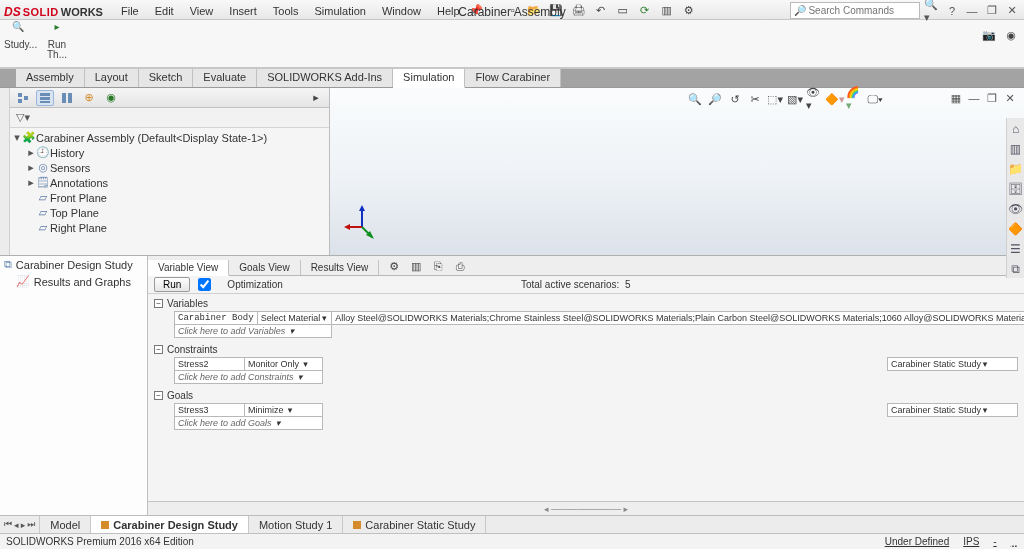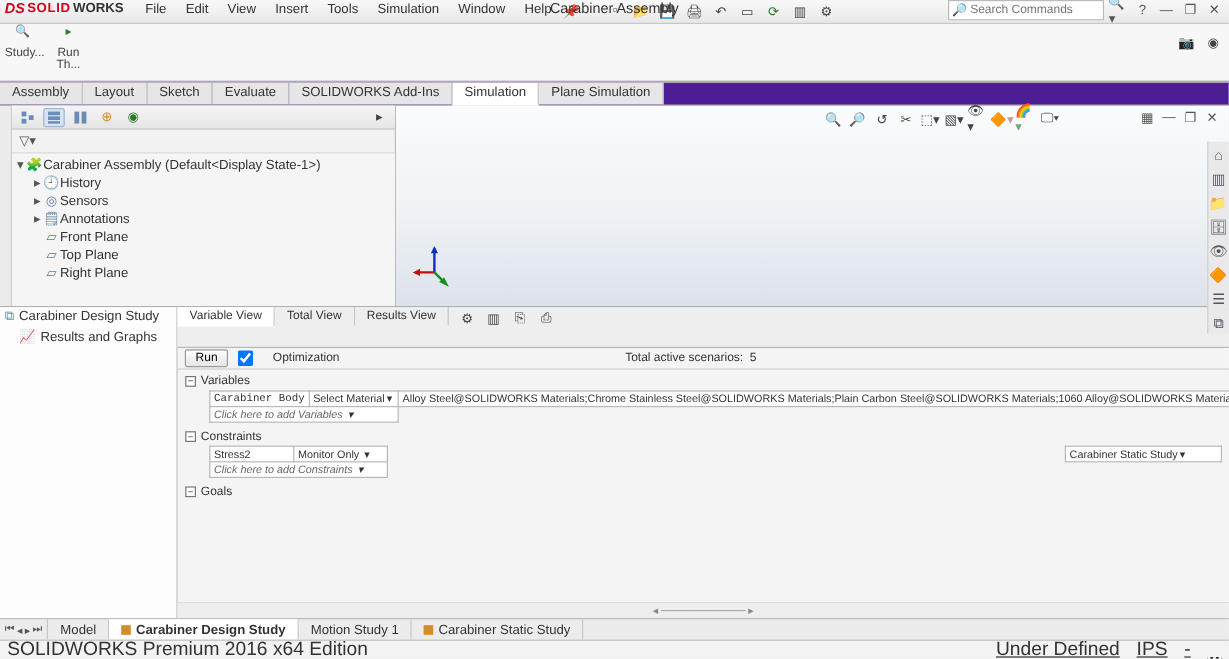--- a/index.html
+++ b/index.html
@@ -1,40 +1,40 @@
 <!DOCTYPE html>
 <html><head>
 <meta charset="utf-8">
 <style>
 * { box-sizing: border-box; font-family: "Segoe UI", Tahoma, sans-serif; }
 html, body { margin: 0; padding: 0; height: 549px; width: 1024px; overflow: hidden; background: #f0f0f0; }
 body { font-size: 11px; color: #333; display: flex; flex-direction: column; }
 
 
-.menubar { height: 20px; background: linear-gradient(#f8f8f8,#e8e8e8); border-bottom: 1px solid #c8c8c8; display: flex; align-items: flex-start; padding: 0 4px; position: relative; }
+.menubar { height: 20px; background: linear-gradient(#f8f8f8,#e8e8e8); border-bottom: 1px solid #c8c8c8; display: flex; align-items: flex-end; padding: 0 4px; position: relative; }
 .brand { display: flex; align-items: center; gap: 2px; margin-right: 10px; }
 .brand-dS { font-style: italic; font-weight: bold; color: #d0021b; font-size: 12px; }
 .brand-txt { font-weight: bold; color: #d0021b; letter-spacing: 0.5px; font-size: 11px; }
 .brand-txt2 { font-weight: bold; color: #333; font-size: 11px; }
 .menu-item { padding: 2px 8px; cursor: default; border-radius: 2px; }
 .qat { display: flex; gap: 4px; margin-left: 6px; }
 .qat i, .icon-btn { display: inline-flex; align-items: center; justify-content: center; width: 18px; height: 18px; font-style: normal; color: #444; }
 .top-center { position: absolute; left: 50%; transform: translateX(-50%); font-size: 12px; color: #333; }
 .top-right { margin-left: auto; display: flex; align-items: center; gap: 4px; }
 .search-cmd { display: flex; align-items: center; border: 1px solid #bbb; background: #fff; height: 17px; padding: 0 3px; width: 130px; }
 .search-cmd input { border: 0; outline: 0; font-size: 10px; width: 100%; background: transparent; }
 .winbtn { width: 16px; height: 16px; display: inline-flex; align-items: center; justify-content: center; color: #555; }
 
 
 .ribbon { height: 48px; background: #f7f7f7; border-bottom: 1px solid #c8c8c8; display: flex; align-items: flex-start; padding: 2px 4px; gap: 8px; }
 .rib-btn { width: 30px; text-align: center; line-height: 1; font-size: 10px; color: #444; }
 .rib-btn .ri-icon { display: block; height: 18px; margin: 0 auto; }
 
 
-.tabstrip { height: 20px; background: #4c1d95; border-top: 1px solid #c8c8c8; border-bottom: 1px solid #9a9a9a; display: flex; align-items: stretch; }
+.tabstrip { height: 20px; background: #a3a3a3; border-top: 1px solid #c8c8c8; border-bottom: 1px solid #9a9a9a; display: flex; align-items: stretch; padding-left: 16px; }
 .tab { padding: 2px 10px; border-right: 1px solid #c0c0c0; color: #333; cursor: default; background: #e6e6e6; }
 .tab.active { background: #fff; border-bottom: 1px solid #fff; margin-bottom: -1px; }
 
 
 .mainrow { flex: 1 1 auto; display: flex; min-height: 0; }
 .leftpane { width: 320px; border-right: 1px solid #bcbcbc; background: #f2f2f2; display: flex; flex-direction: column; }
 .leftpane .view-icons { height: 20px; background: linear-gradient(#f5f5f5,#e5e5e5); border-bottom: 1px solid #c2c2c2; display: flex; align-items: center; padding: 0 4px; gap: 4px; position: relative; }
 .vi { width: 18px; height: 16px; border: 1px solid transparent; display: inline-flex; align-items: center; justify-content: center; color: #444; border-radius: 2px; }
 .vi.active { background: #d8e4f2; border-color: #9ab6d8; }
 .vi svg { width: 12px; height: 12px; }
@@ -53,21 +53,21 @@
 .right-strip span { font-size: 12px; color: #556; }
 .triad { position: absolute; left: 12px; bottom: 12px; width: 40px; height: 40px; }
 
 .gutter { width: 10px; background: #ececec; border-right: 1px solid #cfcfcf; }
 
 
 .studyrow { height: 260px; display: flex; border-top: 1px solid #b0b0b0; background: #f4f4f4; }
 .study-left { width: 148px; background: #fdfdfd; border-right: 1px solid #c0c0c0; font-size: 11px; }
 .study-left .hdr { display: flex; align-items: center; padding: 2px 4px; gap: 4px; }
 .study-right { flex: 1; display: flex; flex-direction: column; min-width: 0; }
-.study-tabs { height: 34px; display: flex; align-items: flex-start; border-bottom: 1px solid #b8b8b8; background: #eee; }
+.study-tabs { height: 20px; display: flex; align-items: flex-end; border-bottom: 1px solid #b8b8b8; background: #eee; }
 .stab { padding: 2px 10px; border-right: 1px solid #c4c4c4; font-size: 10px; cursor: default; background: #eee; }
 .stab.active { background: #fff; border-bottom: 1px solid #fff; margin-bottom: -1px; }
 .stab-icons { display: flex; align-items: center; gap: 4px; padding: 0 6px; }
 .runrow { height: 18px; display: flex; align-items: center; gap: 8px; padding: 1px 6px; border-bottom: 1px solid #d0d0d0; font-size: 10px; }
 .runrow button { font-size: 10px; padding: 0 8px; height: 15px; background: linear-gradient(#fdfdfd,#e6e6e6); border: 1px solid #9a9a9a; border-radius: 2px; }
 .runrow label { display: flex; align-items: center; gap: 16px; }
 .runrow .tas { margin-left: 230px; }
 .sections { flex: 1; overflow: auto; padding: 4px 6px; background: #f4f4f4; }
 .section { margin-bottom: 6px; }
 .section .sec-hdr { display: flex; align-items: center; gap: 4px; font-size: 10px; margin-bottom: 2px; }
@@ -80,21 +80,21 @@
 
 
 .bottom-tabs { height: 18px; background: #ececec; border-top: 1px solid #bcbcbc; display: flex; align-items: stretch; font-size: 11px; }
 .navarrows { display: flex; align-items: center; padding: 0 4px; gap: 2px; border-right: 1px solid #c8c8c8; }
 .navarrows span { font-size: 9px; color: #555; }
 .btab { padding: 1px 10px; border-right: 1px solid #c8c8c8; display: flex; align-items: center; gap: 4px; cursor: default; }
 .btab.active { background: #fff; font-weight: bold; }
 .btab .ind { width: 8px; height: 8px; background: #d48b2a; display: inline-block; }
 
 
-.status { height: 16px; background: #f3f3f3; border-top: 1px solid #c0c0c0; display: flex; align-items: center; font-size: 16px; padding: 0 6px; color: #333; }
+.status { height: 16px; background: #f3f3f3; border-top: 1px solid #c0c0c0; display: flex; align-items: center; font-size: 10px; padding: 0 6px; color: #333; }
 .status .right { margin-left: auto; display: flex; gap: 14px; align-items: center; text-decoration: underline; }
 </style>
 </head>
 <body>
 
 <div class="menubar">
   <div class="brand">
     <span class="brand-dS">DS</span>
     <span class="brand-txt">SOLID</span>
       <span class="brand-txt2">WORKS</span>
@@ -151,21 +151,21 @@
   </div>
 </div>
 
 <div class="tabstrip">
   <div class="tab">Assembly</div>
   <div class="tab">Layout</div>
   <div class="tab">Sketch</div>
   <div class="tab">Evaluate</div>
   <div class="tab">SOLIDWORKS Add-Ins</div>
   <div class="tab active">Simulation</div>
-  <div class="tab">Plane Simulation</div>
+  <div class="tab">Flow Carabiner</div>
 </div>
 
 <div class="mainrow">
   <div class="gutter"></div>
 
   <div class="leftpane">
     <div class="view-icons">
       <span class="vi">
           <svg viewBox="0 0 12 12">
             <rect x="1" y="1" width="4" height="4" fill="#6a8db7"></rect>
@@ -278,21 +278,21 @@
     </div>
     <div class="hdr" style="padding-left:16px;">
       <span style="color:#6a8db7;">📈</span>
       <span>Results and Graphs</span>
     </div>
   </div>
 
   <div class="study-right">
     <div class="study-tabs">
       <div class="stab active">Variable View</div>
-      <div class="stab">Total View</div>
+      <div class="stab">Goals View</div>
       <div class="stab">Results View</div>
       <div class="stab-icons">
         <span class="icon-btn">⚙</span>
         <span class="icon-btn">▥</span>
         <span class="icon-btn">⎘</span>
         <span class="icon-btn">⎙</span>
       </div>
     </div>
 
     <div class="runrow">
@@ -347,20 +347,34 @@
           </tr>
         </tbody>
           </table>
       </div>
 
       <div class="section">
         <div class="sec-hdr">
           <span class="box">−</span>
           <span>Goals</span>
         </div>
+        <table class="grid">
+          <tbody>
+              <tr>
+            <td style="width:70px;">Stress3</td>
+            <td style="width:78px;"><span>Minimize</span> <span class="dd">▾</span></td>
+            <td style="border:0;background:transparent;"></td>
+            <td style="width:130px;"><span>Carabiner Static Study</span><span class="dd">▾</span></td>
+          </tr>
+          <tr>
+            <td colspan="2" class="addrow"><span>Click here to add Goals</span> <span class="dd">▾</span></td>
+            <td colspan="2" style="border:0;background:transparent;"></td>
+          </tr>
+        </tbody>
+          </table>
       </div>
 
     </div>
     <div class="hscroll">◂ ─────────── ▸</div>
   </div>
 </div>
 
 <div class="bottom-tabs">
   <div class="navarrows">
     <span>⏮</span>

